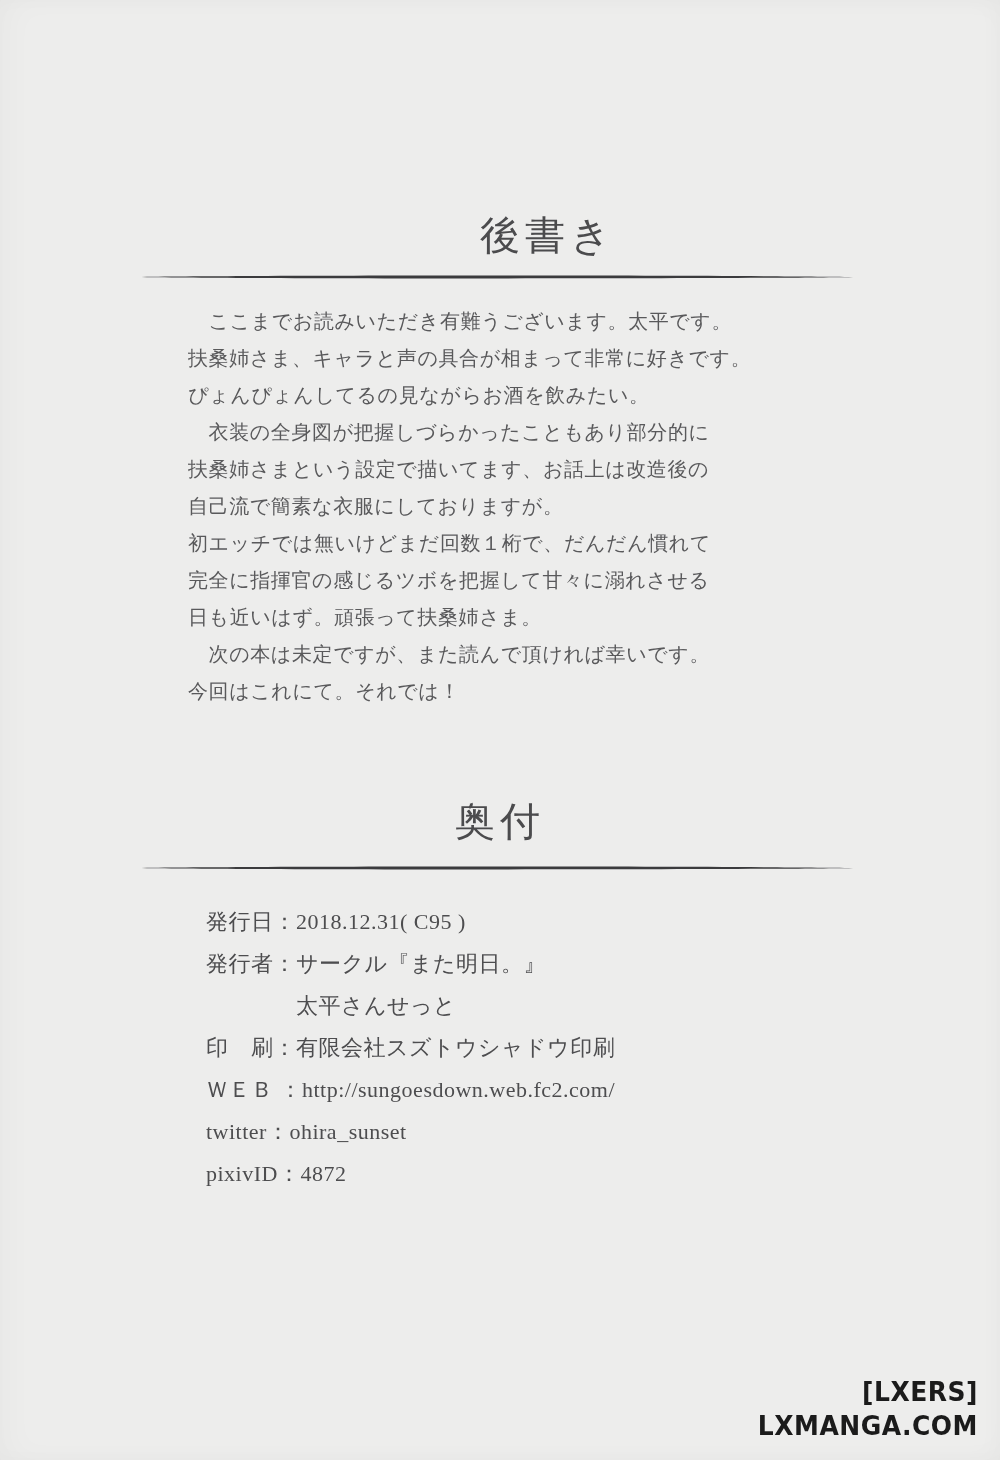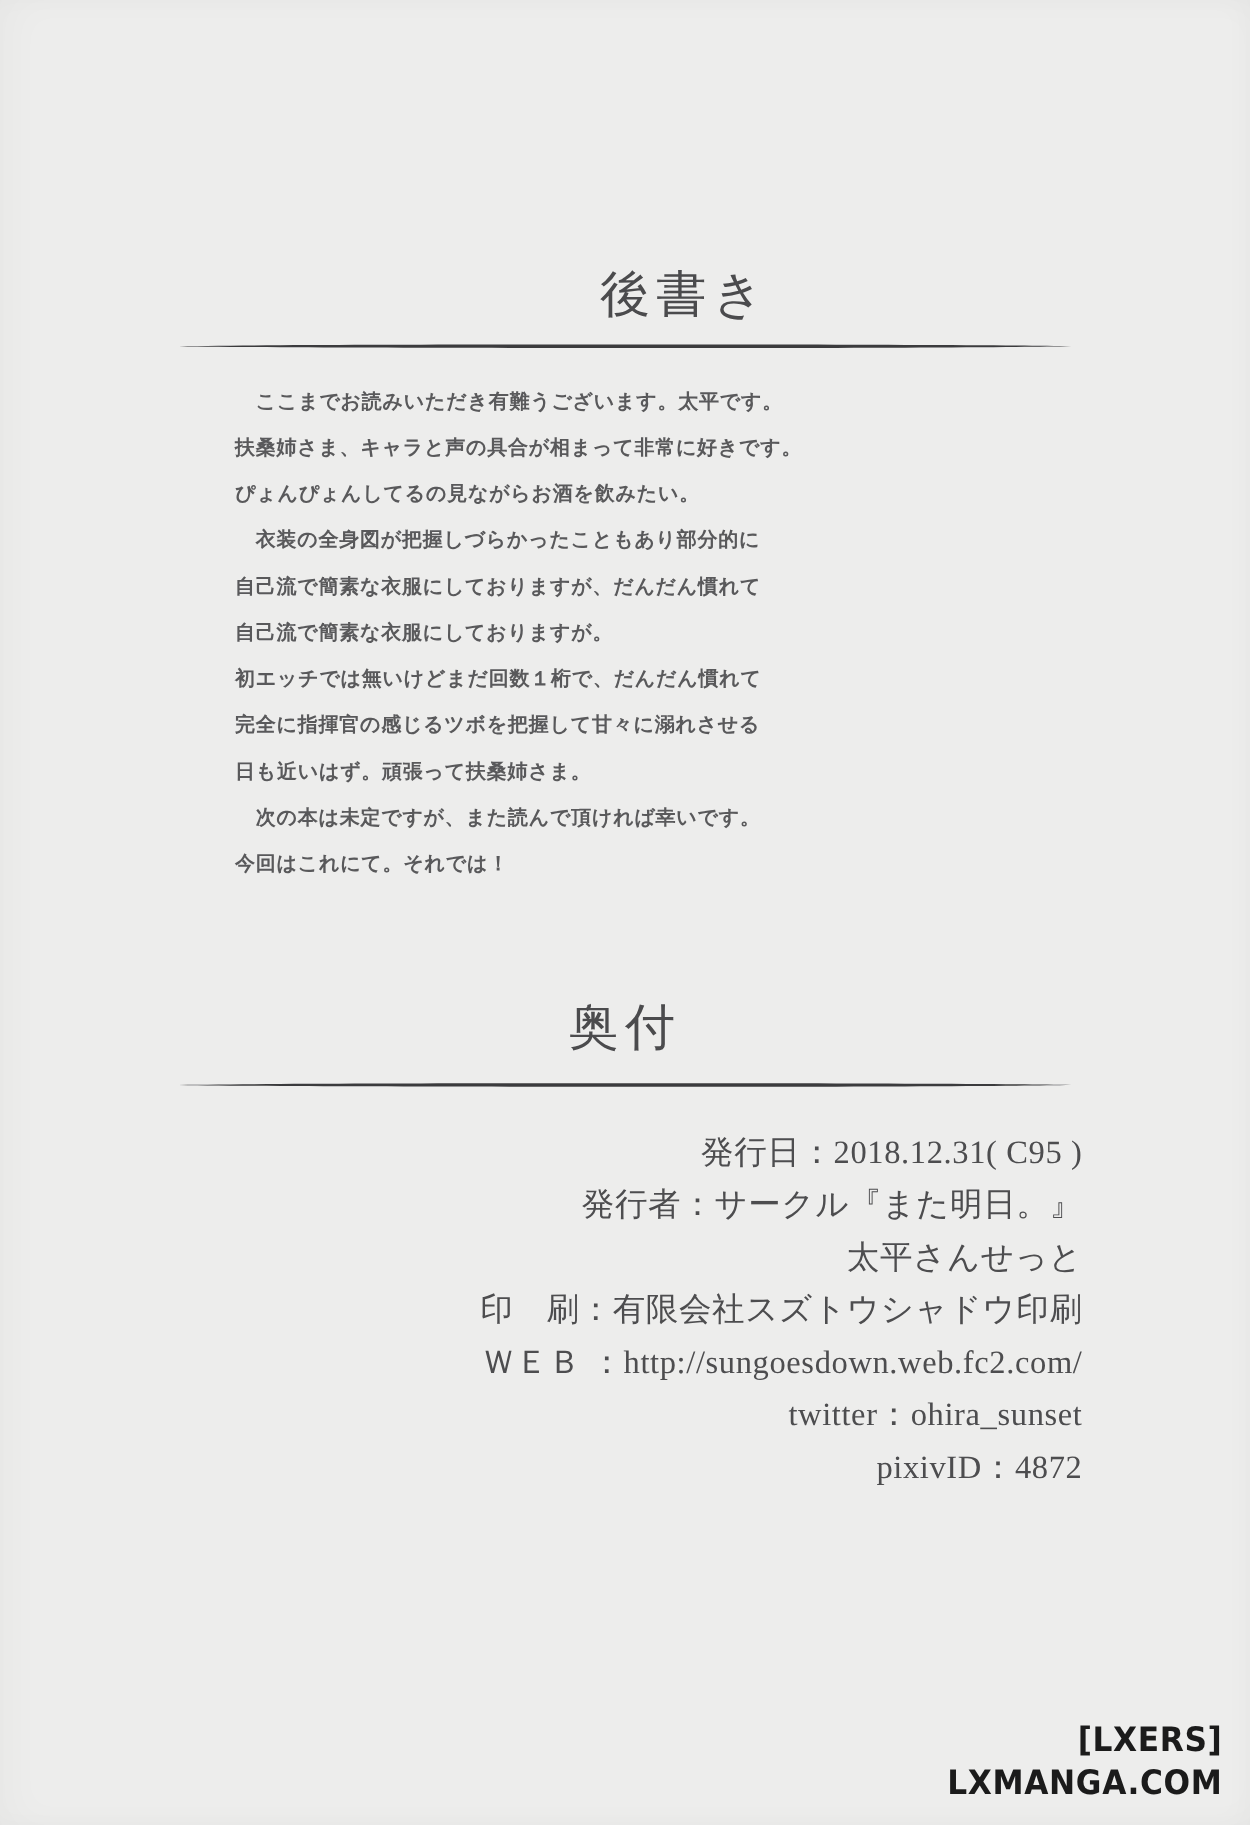--- a/index.html
+++ b/index.html
@@ -32,38 +32,36 @@
     height: 8px;
   }
   #divider-1 { top: 273px; }
   #divider-2 { top: 864px; }
   .body-text {
     position: absolute;
     left: 188px;
     top: 303px;
     width: 660px;
     color: #59595b;
-    font-size: 16px;
+    font-size: 20px;
     letter-spacing: 0.6px;
-    font-weight: bold;
   }
   .body-text .line {
     height: 37px;
     line-height: 37px;
     white-space: pre;
   }
   .colophon {
     position: absolute;
     left: 206px;
     top: 901px;
     width: 660px;
     color: #4d4d4f;
-    font-size: 26px;
+    font-size: 22px;
     letter-spacing: 0.5px;
-    text-align: right;
   }
   .colophon .line {
     height: 42px;
     line-height: 42px;
     white-space: pre;
   }
   .watermark {
     position: absolute;
     right: 22px;
     bottom: 16px;
@@ -87,21 +85,21 @@
 
   <svg class="divider" id="divider-1" viewBox="0 0 720 8" preserveAspectRatio="none">
     <path d="M0,4 C110,2.1 610,2.1 720,4 C610,5.9 110,5.9 0,4 Z" fill="#3b3b3d"></path>
   </svg>
 
   <div class="body-text">
     <div class="line">　ここまでお読みいただき有難うございます。太平です。</div>
     <div class="line">扶桑姉さま、キャラと声の具合が相まって非常に好きです。</div>
     <div class="line">ぴょんぴょんしてるの見ながらお酒を飲みたい。</div>
     <div class="line">　衣装の全身図が把握しづらかったこともあり部分的に</div>
-    <div class="line">自己流で簡素な衣服にしておりますが、だんだん慣れて</div>
+    <div class="line">扶桑姉さまという設定で描いてます、お話上は改造後の</div>
     <div class="line">自己流で簡素な衣服にしておりますが。</div>
     <div class="line">初エッチでは無いけどまだ回数１桁で、だんだん慣れて</div>
     <div class="line">完全に指揮官の感じるツボを把握して甘々に溺れさせる</div>
     <div class="line">日も近いはず。頑張って扶桑姉さま。</div>
     <div class="line">　次の本は未定ですが、また読んで頂ければ幸いです。</div>
     <div class="line">今回はこれにて。それでは！</div>
   </div>
 
   <h2 class="section-title" id="colophon-title">奥付</h2>
 

